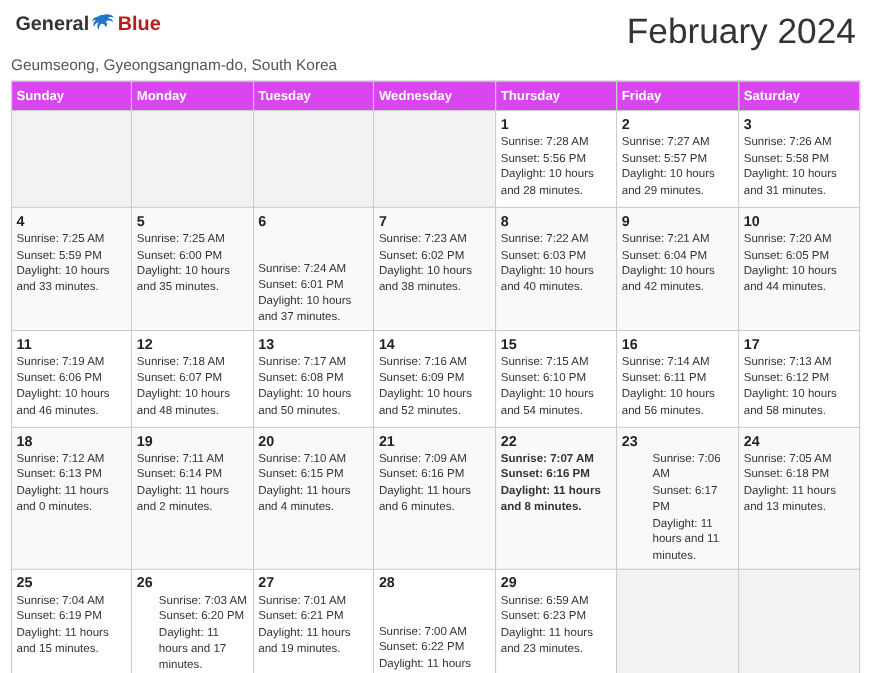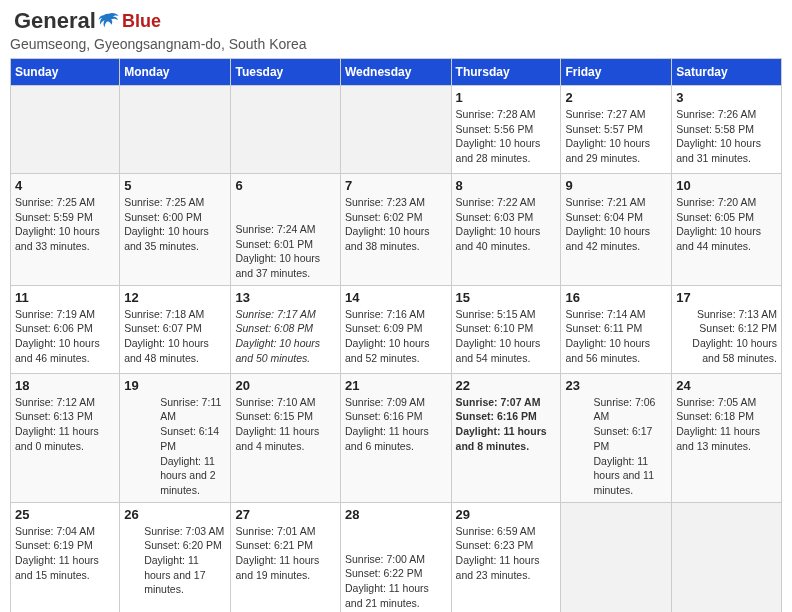--- a/index.html
+++ b/index.html
@@ -22,21 +22,21 @@
       flex-direction: column;
       align-items: flex-start;
       line-height: 1;
     }
     .logo-text {
       display: flex;
       align-items: center;
       gap: 2px;
     }
     .logo-general {
-      font-size: 22px;
+      font-size: 18px;
       font-weight: bold;
       color: #333;
     }
     .logo-blue {
       font-size: 18px;
       font-weight: bold;
       color: #b91c1c;
     }
     .logo-bird {
       width: 22px;
@@ -55,21 +55,21 @@
       color: #555;
       text-align: left;
       margin-bottom: 6px;
     }
     .calendar {
       width: 100%;
       border-collapse: collapse;
       font-size: 11px;
     }
     .calendar th {
-      background-color: #1d4ed8;
+      background-color: #d946ef;
       color: #fff;
       padding: 6px 4px;
       text-align: left;
       font-weight: bold;
       font-size: 12px;
       border: 1px solid #ccc;
     }
     .calendar td {
       border: 1px solid #ccc;
       vertical-align: top;
@@ -104,20 +104,23 @@
 
 <div class="header">
   <div class="logo">
     <div class="logo-text">
       <span class="logo-general">General</span>
       <svg class="logo-bird" viewBox="0 0 30 30">
         <path d="M15 5 C18 3, 26 4, 28 8 C26 7, 22 7, 20 9 C24 9, 27 11, 27 14 C25 12, 21 11, 18 13 C20 15, 20 18, 18 20 C17 17, 15 15, 12 16 C10 18, 9 21, 9 24 C7 21, 7 17, 9 14 C6 15, 4 17, 3 20 C2 17, 3 13, 6 11 C4 11, 2 12, 1 14 C1 10, 4 7, 8 7 C10 5, 13 5, 15 5Z" fill="#2176c7"></path>
       </svg>
       <span class="logo-blue">Blue</span>
     </div>
+  </div>
+  <div class="title-area">
+    <div class="month-title">February 2024</div>
   </div>
 </div>
 
 <div class="location">Geumseong, Gyeongsangnam-do, South Korea</div>
 
 <table class="calendar">
   <thead>
     <tr>
     <th>Sunday</th>
         <th>Monday</th>
@@ -205,59 +208,59 @@
 Daylight: 10 hours and 46 minutes.</div>
         </td>
         <td>
           <div class="day-num">12</div>
           <div class="day-info" style="white-space: pre-line;">Sunrise: 7:18 AM
 Sunset: 6:07 PM
 Daylight: 10 hours and 48 minutes.</div>
         </td>
         <td>
           <div class="day-num">13</div>
-          <div class="day-info" style="white-space: pre-line; font-style: italic;">Sunrise: 7:17 AM
+          <div class="day-info" style="white-space: pre-line;">Sunrise: 7:17 AM
 Sunset: 6:08 PM
 Daylight: 10 hours and 50 minutes.</div>
         </td>
         <td>
           <div class="day-num">14</div>
           <div class="day-info" style="white-space: pre-line;">Sunrise: 7:16 AM
 Sunset: 6:09 PM
 Daylight: 10 hours and 52 minutes.</div>
         </td>
         <td>
           <div class="day-num">15</div>
-          <div class="day-info" style="white-space: pre-line;">Sunrise: 5:15 AM
+          <div class="day-info" style="white-space: pre-line;">Sunrise: 7:15 AM
 Sunset: 6:10 PM
 Daylight: 10 hours and 54 minutes.</div>
         </td>
         <td>
           <div class="day-num">16</div>
           <div class="day-info" style="white-space: pre-line;">Sunrise: 7:14 AM
 Sunset: 6:11 PM
 Daylight: 10 hours and 56 minutes.</div>
         </td>
         <td>
           <div class="day-num">17</div>
-          <div class="day-info" style="white-space: pre-line; text-align: right;">Sunrise: 7:13 AM
+          <div class="day-info" style="white-space: pre-line;">Sunrise: 7:13 AM
 Sunset: 6:12 PM
 Daylight: 10 hours and 58 minutes.</div>
         </td>
       </tr>
       <tr class="week-row">
         <td>
           <div class="day-num">18</div>
           <div class="day-info" style="white-space: pre-line;">Sunrise: 7:12 AM
 Sunset: 6:13 PM
 Daylight: 11 hours and 0 minutes.</div>
         </td>
         <td>
           <div class="day-num">19</div>
-          <div class="day-info" style="white-space: pre-line; margin-left: 36px;">Sunrise: 7:11 AM
+          <div class="day-info" style="white-space: pre-line;">Sunrise: 7:11 AM
 Sunset: 6:14 PM
 Daylight: 11 hours and 2 minutes.</div>
         </td>
         <td>
           <div class="day-num">20</div>
           <div class="day-info" style="white-space: pre-line;">Sunrise: 7:10 AM
 Sunset: 6:15 PM
 Daylight: 11 hours and 4 minutes.</div>
         </td>
         <td>

